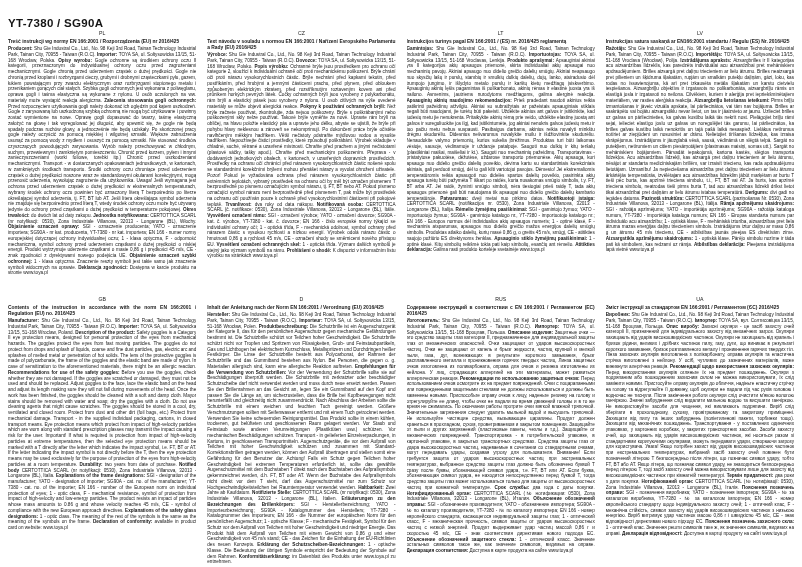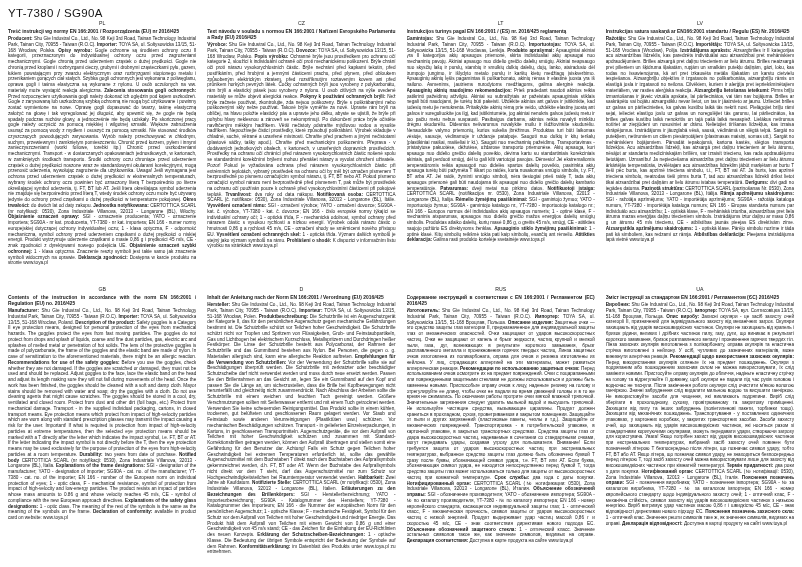--- a/index.html
+++ b/index.html
@@ -6,22 +6,22 @@
     margin: 0; padding: 0;
     width: 802px; height: 567px;
     background: #ffffff;
     color: #161616;
     font-family: "Liberation Sans", sans-serif;
     overflow: hidden;
   }
   .page { padding: 5px 8px 0 8px; }
   .doc-title {
     font-size: 11.5px;
-    font-weight: normal;
-    margin: 2px 0 0 0;
+    font-weight: bold;
+    margin: 12px 0 0 0;
     letter-spacing: 0.3px;
   }
   .grid {
     display: grid;
     grid-template-columns: repeat(4, 1fr);
     grid-template-rows: 252px auto;
     column-gap: 11px;
     row-gap: 14px;
     margin-top: 1px;
   }

